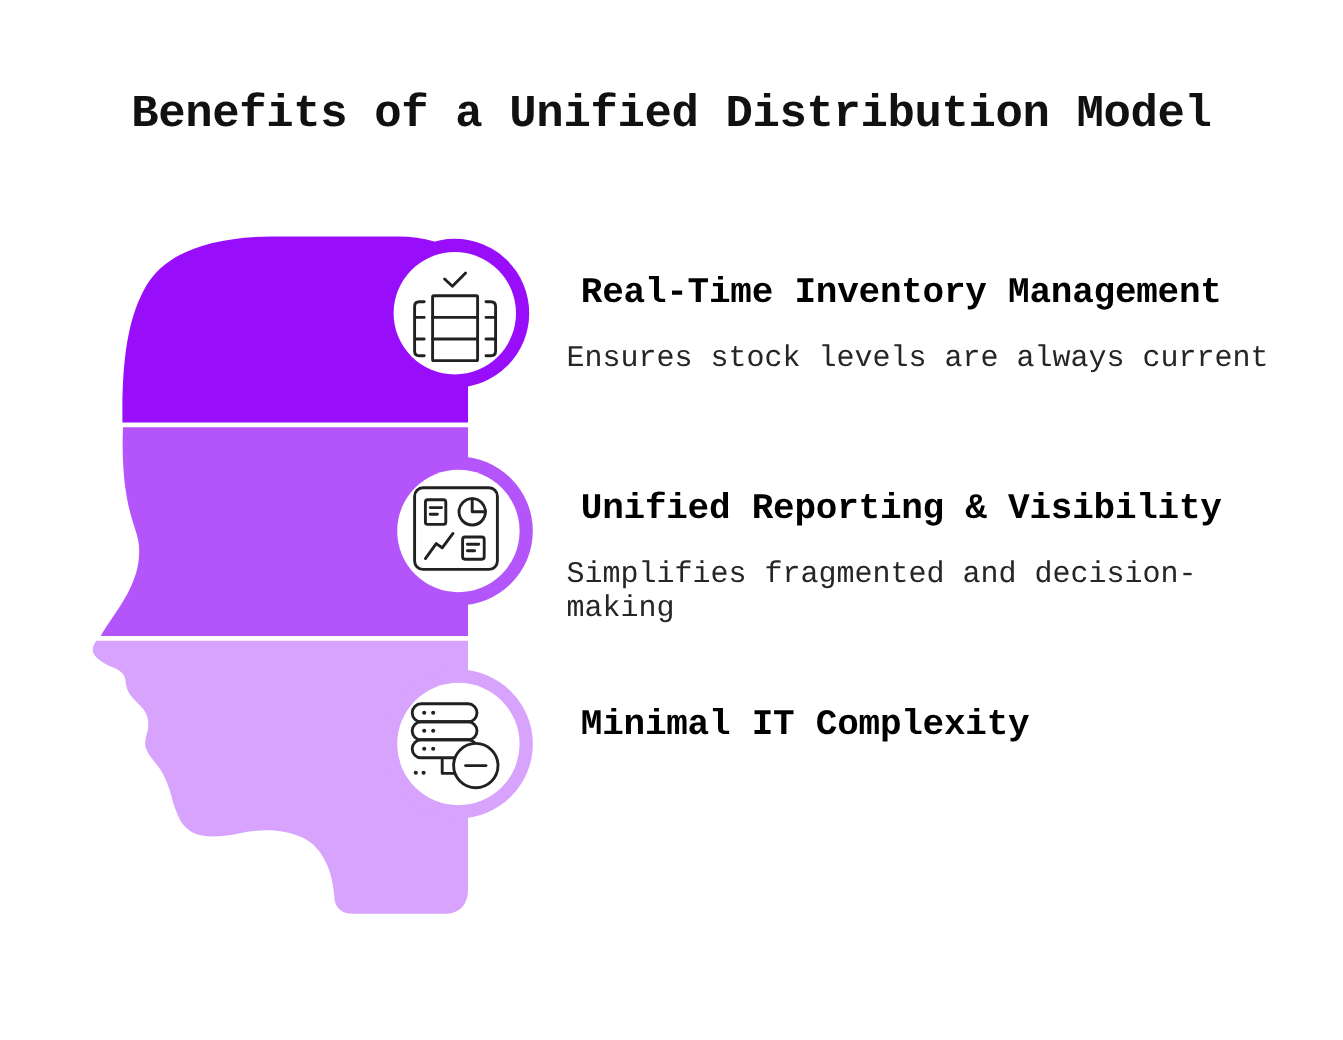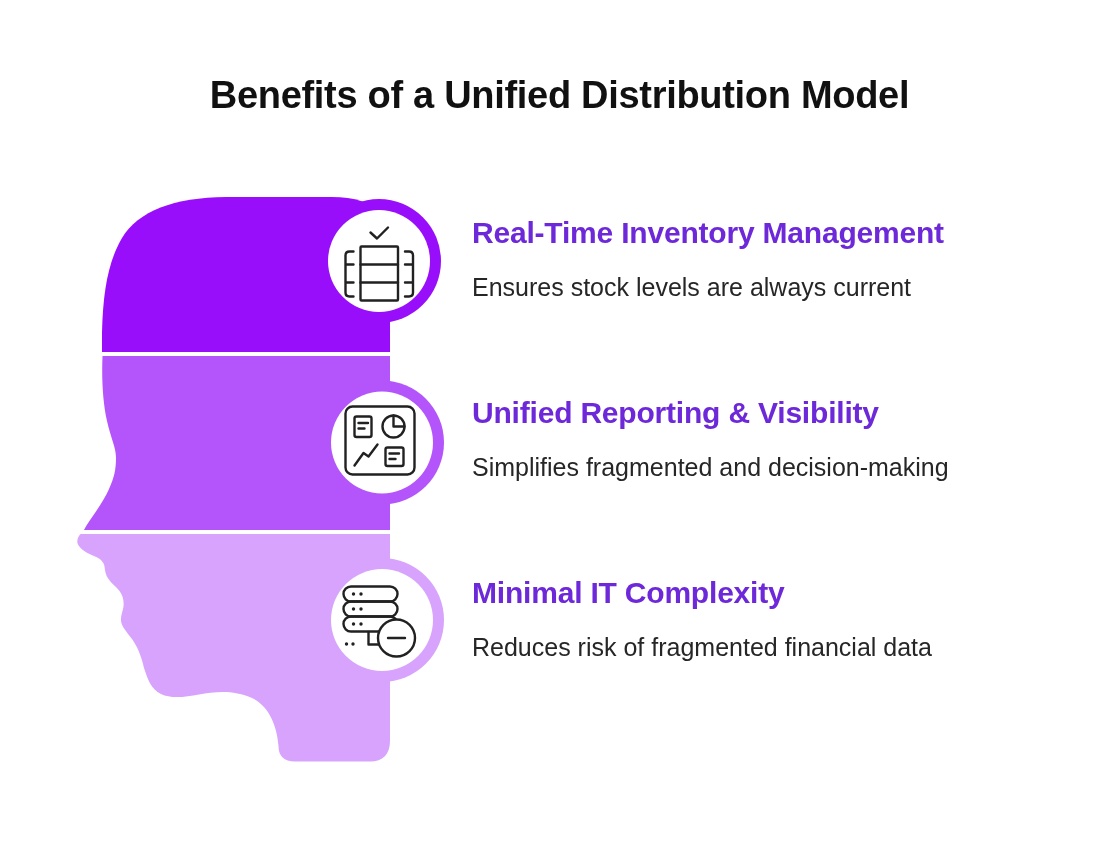--- a/index.html
+++ b/index.html
@@ -1,44 +1,44 @@
 <!DOCTYPE html>
 <html><head>
 <meta charset="utf-8">
 <style>
   html,body{margin:0;padding:0;background:#ffffff;}
   .canvas{
     position:relative;
     width:1119px;height:867px;
     background:#ffffff;
     overflow:hidden;
-    font-family:Liberation Sans, sans-serif;
+    font-family:Liberation Mono, monospace;
   }
   .title{
     position:absolute;
     top:74px;left:0;width:1119px;
     text-align:center;
     font-size:38px;
     font-weight:800;
     letter-spacing:-0.3px;
     color:#111111;
     margin:0;
   }
   .head-svg{position:absolute;top:0;left:0;}
   .benefit-row{position:absolute;left:472px;width:600px;}
   .row-1{top:215px;}
   .row-2{top:395px;}
   .row-3{top:575px;}
   .benefit-heading{
-    margin:0;
+    margin:12px;
     font-size:30px;
     font-weight:700;
     line-height:36px;
     letter-spacing:-0.2px;
-    color:#6d28d9;
+    color:#000000;
   }
   .benefit-description{
     margin:22px 0 0 0;
     font-size:25px;
     font-weight:400;
     line-height:28px;
     color:#262626;
   }
 </style>
 </head>
@@ -130,16 +130,15 @@
     <p class="benefit-description">Ensures stock levels are always current</p>
   </div>
 
   <div class="benefit-row row-2">
     <h2 class="benefit-heading">Unified Reporting &amp; Visibility</h2>
     <p class="benefit-description">Simplifies fragmented and decision-making</p>
   </div>
 
   <div class="benefit-row row-3">
     <h2 class="benefit-heading">Minimal IT Complexity</h2>
-    <p class="benefit-description">Reduces risk of fragmented financial data</p>
   </div>
 
 </div>
 
 </body></html>

